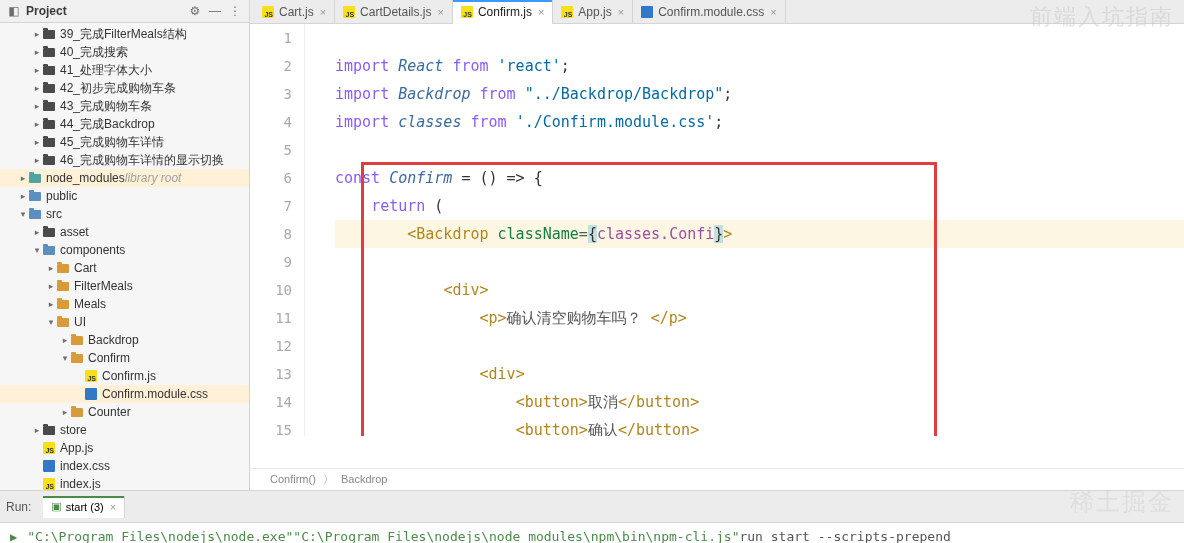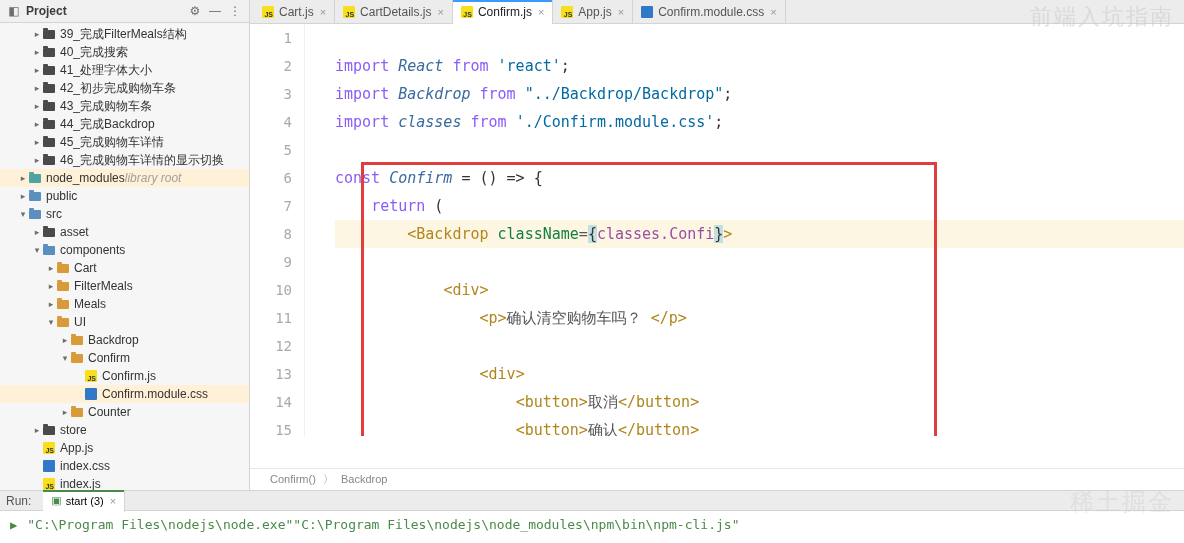--- a/index.html
+++ b/index.html
@@ -51,21 +51,21 @@
 .op { color: #555; }
 .hl-line { background: #fdf6e3; display: block; }
 .cursor-bracket { background: #c3e0e0; }
 .red-box { position: absolute; border: 3px solid #e23d3d; pointer-events: none; }
 
 .breadcrumb { padding: 3px 20px; font-size: 11px; color: #888; border-top: 1px solid #e8e8e8; background: #fff; margin-top: 32px; }
 .breadcrumb span { margin-right: 4px; }
 
 
 .run-area { border-top: 1px solid #d4d4d4; background: #fff; }
-.run-header { display: flex; align-items: center; background: #ececec; height: 20px; padding: 0 6px; border-bottom: 1px solid #d4d4d4; }
+.run-header { display: flex; align-items: center; background: #ececec; height: 32px; padding: 0 6px; border-bottom: 1px solid #d4d4d4; }
 .run-header .rtitle { color: #555; margin-right: 12px; }
 .run-tab { display: flex; align-items: center; padding: 0 8px; height: 22px; background: #fff; border-right: 1px solid #d4d4d4; font-size: 11px; position: relative; }
 .run-tab::before { content: ""; position: absolute; top: 0; left: 0; right: 0; height: 2px; background: #4a8a4a; }
 .run-content { display: flex; align-items: center; padding: 6px 10px; font-family: "Consolas", monospace; font-size: 13px; color: #555; white-space: nowrap; overflow: hidden; }
 .run-play { color: #4a8a4a; margin-right: 10px; font-size: 12px; }
 .run-str { color: #4a8a4a; }
 
 
 .watermark { position: absolute; right: 10px; top: 2px; font-size: 22px; color: rgba(200,200,200,0.5); font-weight: 300; letter-spacing: 2px; pointer-events: none; }
 .watermark2 { position: absolute; right: 10px; bottom: 25px; font-size: 24px; color: rgba(200,200,200,0.35); letter-spacing: 2px; pointer-events: none; }
@@ -362,17 +362,18 @@
       <span style="color:#4a8a4a;margin-right:4px;">▣</span>
       <span>start (3)</span>
       <span class="close" style="margin-left:6px;color:#999;">×</span>
     </div>
   </div>
   <div class="run-content">
     <span class="run-play">▶</span>
     <span class="run-str">"C:\Program Files\nodejs\node.exe"</span>
       <span> </span>
       <span class="run-str">"C:\Program Files\nodejs\node_modules\npm\bin\npm-cli.js"</span>
+      <span> run start --scripts-prepend</span>
   </div>
 </div>
 
 <div class="watermark">前端入坑指南</div>
 <div class="watermark2">稀土掘金</div>
 
 </body></html>

